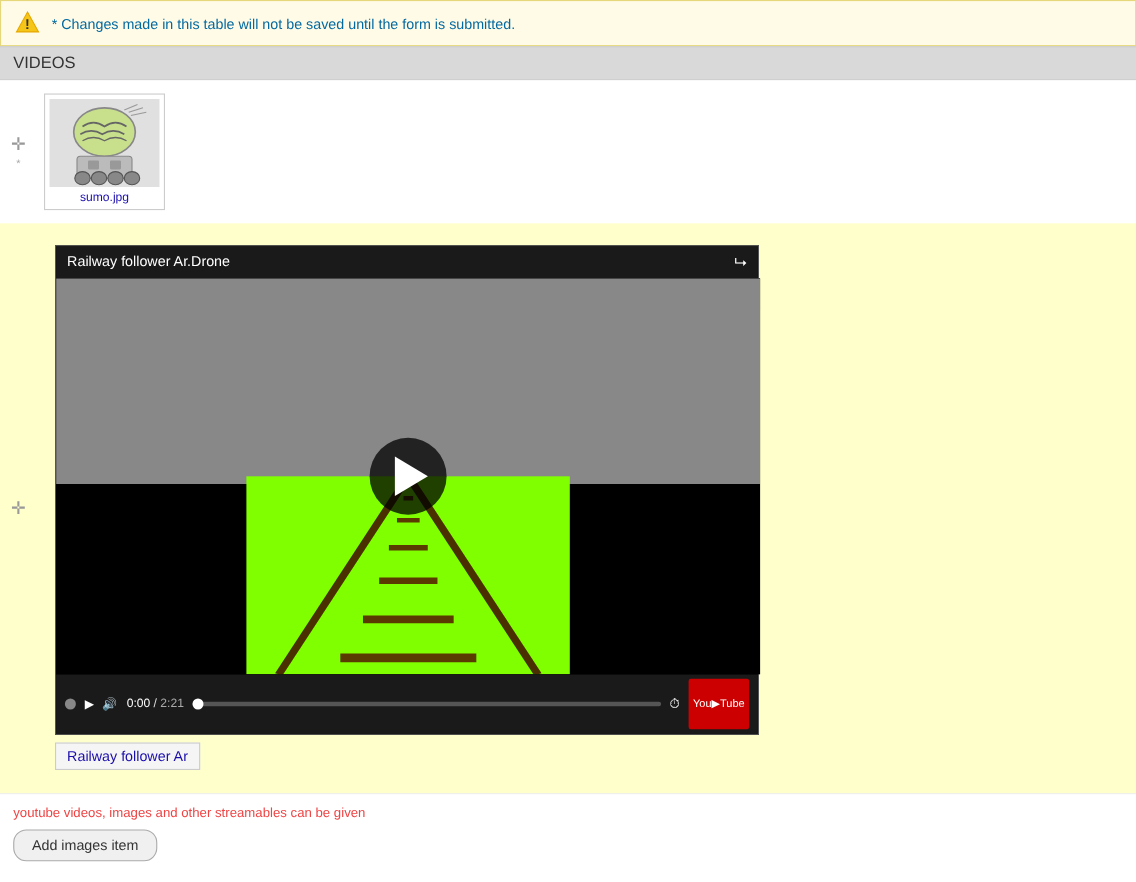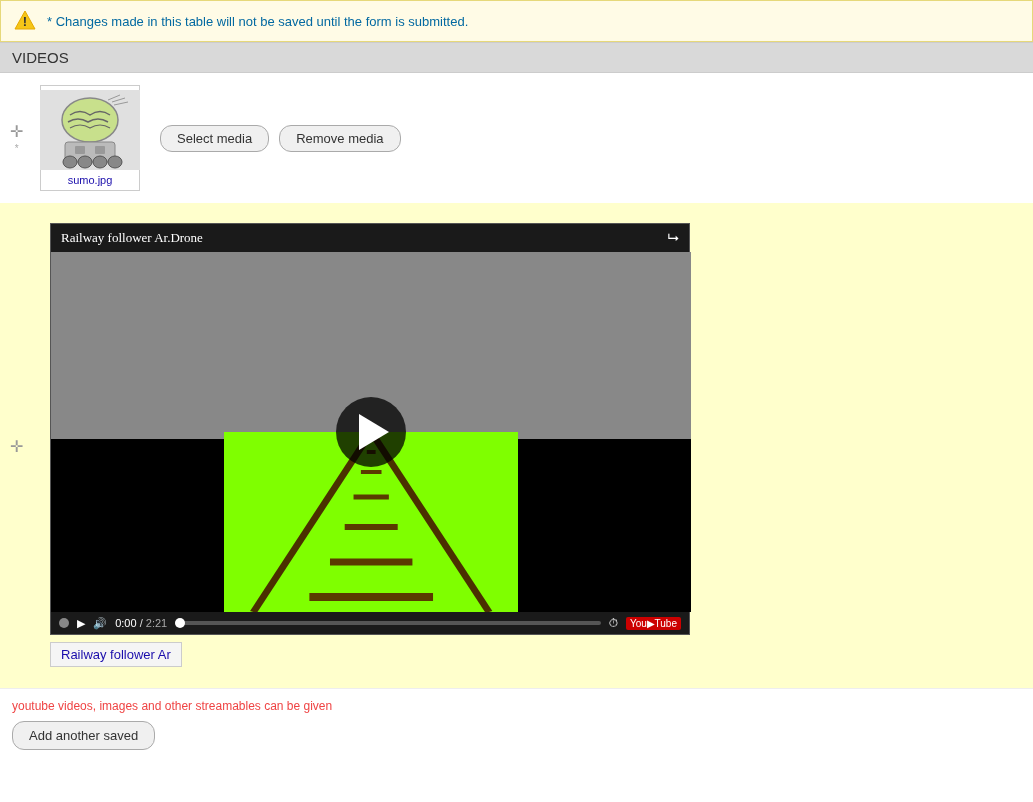--- a/index.html
+++ b/index.html
@@ -66,21 +66,21 @@
       font-size: 10px;
       color: #aaa;
     }
 
     .media-thumbnail {
       border: 1px solid #ccc;
       padding: 4px;
       display: flex;
       flex-direction: column;
       align-items: center;
-      width: 100px;
+      width: 110px;
       min-height: 100px;
       background: #fff;
     }
     .thumbnail-img {
       width: 100px;
       height: 80px;
       background: #e8e8e8;
       overflow: hidden;
       position: relative;
     }
@@ -130,22 +130,20 @@
       border: 1px solid #555;
     }
 
     .video-top-bar {
       background: #1a1a1a;
       color: #fff;
       font-size: 13px;
       padding: 6px 10px;
       display: flex;
       justify-content: space-between;
-      align-items: center;
-      font-family: Liberation Serif, serif;
     }
     .share-icon {
       color: #fff;
       font-size: 14px;
     }
 
     .video-frame {
       width: 640px;
       height: 360px;
       background: #000;
@@ -271,21 +269,21 @@
       transform: translateY(-50%);
       width: 10px;
       height: 10px;
       background: #fff;
       border-radius: 50%;
     }
     .yt-logo {
       font-size: 10px;
       color: #fff;
       background: #c00;
-      padding: 1px 4px;
+      padding: 17px 4px;
       border-radius: 2px;
     }
     .time-display {
       color: #ddd;
       font-size: 11px;
       white-space: nowrap;
     }
     .time-current {
       color: #fff;
     }
@@ -373,24 +371,20 @@
         <ellipse cx="60" cy="72" rx="7" ry="6" fill="#888" stroke="#555" stroke-width="1"></ellipse>
         <ellipse cx="75" cy="72" rx="7" ry="6" fill="#888" stroke="#555" stroke-width="1"></ellipse>
 
         <rect x="35" y="56" width="10" height="8" rx="1" fill="#999"></rect>
         <rect x="55" y="56" width="10" height="8" rx="1" fill="#999"></rect>
       </svg>
     </div>
     <a class="thumb-filename">sumo.jpg</a>
   </div>
 
-  <div class="media-buttons">
-    <button class="btn-media">Select media</button>
-    <button class="btn-media">Remove media</button>
-  </div>
 </div>
 
 <div class="video-section">
   <div class="video-drag-handle">✛</div>
 
   <div class="video-container">
 
     <div class="video-top-bar">
       <span>Railway follower Ar.Drone</span>
       <span class="share-icon">⮡</span>
@@ -456,14 +450,14 @@
     </div>
   </div>
 
   <div class="video-caption" style="margin-top:6px;">
     <a href="#">Railway follower Ar</a>
   </div>
 </div>
 
 <div class="footer-section">
   <div class="footer-hint">youtube videos, images and other streamables can be given</div>
-  <button class="btn-add">Add another saved</button>
+  <button class="btn-add">Add images item</button>
 </div>
 
 </body></html>

